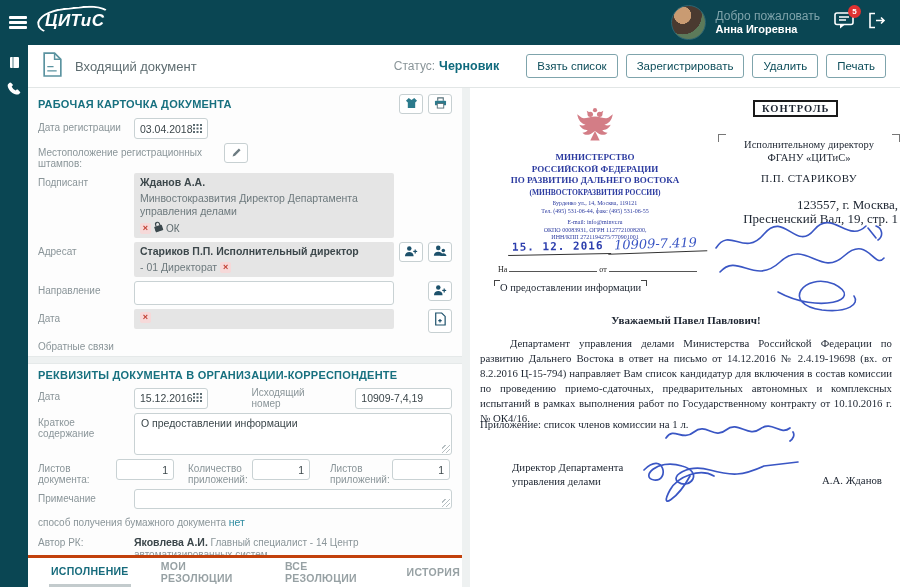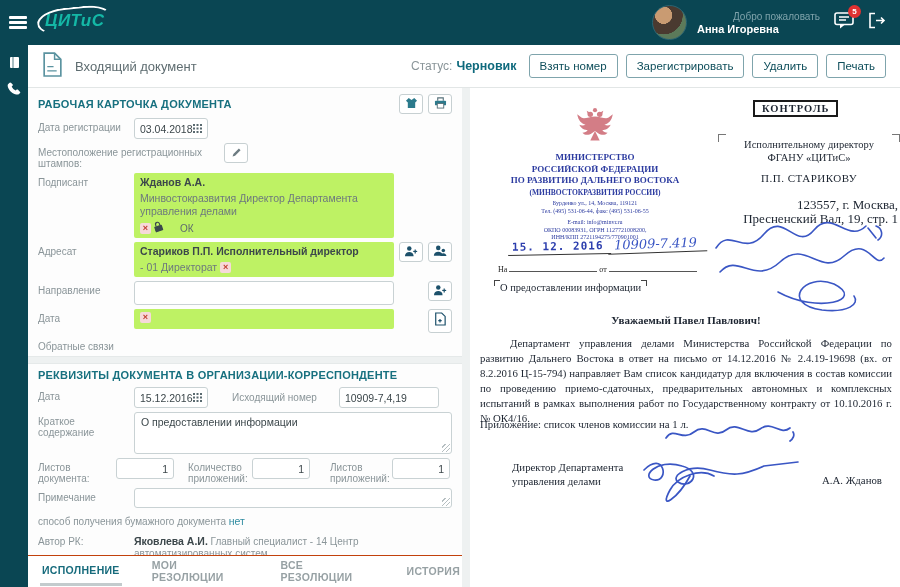--- a/index.html
+++ b/index.html
@@ -3,65 +3,65 @@
 <meta charset="utf-8">
 <style>
   * { margin:0; padding:0; box-sizing:border-box; }
   html,body { width:900px; height:587px; overflow:hidden; }
   body { font-family:"Liberation Sans", sans-serif; background:#eef1f1; position:relative; }
 
   
   .topbar { position:absolute; left:0; top:0; width:900px; height:45px; background:#0a4653; display:flex; align-items:center; z-index:5; }
   .burger { width:18px; height:13px; margin-left:9px; display:flex; flex-direction:column; justify-content:space-between; cursor:pointer; }
   .burger i { display:block; height:3px; background:#fff; border-radius:1px; }
-  .logo { color:#14b8a6; font-style:italic; font-weight:bold; font-size:17px; letter-spacing:.5px; margin-left:14px; position:relative; padding:2px 6px 5px 4px; }
+  .logo { color:#ffffff; font-style:italic; font-weight:bold; font-size:17px; letter-spacing:.5px; margin-left:14px; position:relative; padding:2px 6px 5px 4px; }
   .logo:before { content:""; position:absolute; left:-4px; top:-2px; right:-2px; bottom:2px; border:2px solid #fff; border-color:#fff transparent transparent #fff; border-radius:60%/80%; transform:rotate(-6deg); }
   .topbar .spacer { flex:1; }
   .avatar { width:35px; height:35px; border-radius:50%; background:radial-gradient(circle at 32% 28%, #c99b72 0 26%, #4a3a30 27% 58%, #5c7a5a 59% 100%); border:1px solid #2b6472; }
   .welcome { margin:0 14px 0 10px; line-height:13px; }
-  .welcome .w1 { color:#7fa3ab; font-size:10px;margin-left:36px; }
+  .welcome .w1 { color:#7fa3ab; font-size:12px; }
   .welcome .w2 { color:#fff; font-size:11px; font-weight:bold; }
   .hbtn { position:relative; margin-right:14px; cursor:pointer; display:flex; align-items:center; }
   .badge { position:absolute; top:-7px; right:-7px; background:#e03131; color:#fff; font-size:8px; font-weight:bold; min-width:13px; height:13px; border-radius:7px; display:flex; align-items:center; justify-content:center; }
 
   
   .side { position:absolute; left:0; top:45px; width:28px; bottom:0; background:#0a4653; z-index:4; }
   .side .sicon { width:28px; height:26px; display:flex; align-items:center; justify-content:center; cursor:pointer; }
 
   
   .toolbar { position:absolute; left:28px; top:45px; right:0; height:43px; background:#fff; border-bottom:1px solid #e2e6e6; display:flex; align-items:center; z-index:3; }
   .doctitle { color:#5e6c70; font-size:13px; margin-left:12px; }
   .toolbar .spacer { flex:1; }
   .statuslbl { color:#8a9599; font-size:12px; }
-  .statusval { color:#0f6a7d; font-size:12.5px; font-weight:bold; margin:0 12px 0 4px; }
+  .statusval { color:#0f6a7d; font-size:12.5px; font-weight:bold; margin:0 27px 0 4px; }
   .tbtn { background:#fff; border:1px solid #7fa4ac; color:#0d4d5a; font-size:11.5px; padding:5px 10px; border-radius:3px; margin-right:8px; cursor:pointer; font-family:"Liberation Sans",sans-serif; }
 
   
   .form { position:absolute; left:28px; top:88px; width:434px; bottom:0; background:#fdfdfd; padding:6px 10px 0 10px; overflow:hidden; }
   .sechead { color:#17707f; font-weight:bold; font-size:11px; letter-spacing:.2px; display:flex; align-items:center; margin-bottom:4px; }
   .sechead .sp { flex:1; }
   .ibtn { width:24px; height:20px; border:1px solid #c7d0d2; background:#fff; border-radius:3px; display:inline-flex; align-items:center; justify-content:center; cursor:pointer; margin-left:5px; }
   .row { display:flex; align-items:flex-start; margin-bottom:4px; }
   .lbl { width:96px; min-width:96px; color:#8a9599; font-size:10px; padding-top:4px; line-height:11px; }
   .lbl.wide { width:100%; }
   .val { flex:1; }
   .act { width:58px; min-width:58px; display:flex; justify-content:flex-end; }
   .inp { border:1px solid #c9d2d4; border-radius:3px; background:#fff; height:21px; font-size:10.5px; color:#3c474b; display:flex; align-items:center; padding:0 5px; }
   .inp.num { justify-content:flex-end; }
-  .chip { background:#bef264; border-radius:2px; min-height:20px; font-size:10.5px; color:#6d797d; padding:3px 6px; display:flex; align-items:center; flex-wrap:wrap; gap:3px; line-height:13px; }
+  .chip { background:#e5e5e5; border-radius:2px; min-height:20px; font-size:10.5px; color:#6d797d; padding:3px 6px; display:flex; align-items:center; flex-wrap:wrap; gap:3px; line-height:13px; }
   .chip b { color:#3c474b; }
   .xb { background:#f6d9d9; color:#c0392b; font-weight:bold; font-size:9px; width:11px; height:11px; border-radius:2px; display:inline-flex; align-items:center; justify-content:center; cursor:pointer; }
   .link { color:#2e8ba0; font-size:10.5px; cursor:pointer; }
   .ta { border:1px solid #c9d2d4; border-radius:3px; background:#fff; font-size:10.5px; color:#3c474b; padding:3px 6px; position:relative; }
   .grip { position:absolute; right:1px; bottom:1px; width:8px; height:8px; background:repeating-linear-gradient(135deg, transparent 0 2px, #b6bfc2 2px 3px); cursor:nwse-resize; }
   .divider { height:8px; background:#eef1f1; border-top:1px solid #e5e9e9; border-bottom:1px solid #e5e9e9; margin:2px -10px 5px -10px; }
   .plain { font-size:10px; color:#8a9599; padding-top:3px; line-height:12px; }
   .plain b { color:#3c474b; font-size:10.5px; }
-  .okt { font-size:10px; color:#5d6a6e; margin-left:14px; }
-  .tabs { position:absolute; left:0; right:0; bottom:0; height:32px; background:#fff; border-top:1px solid #c2410c; display:flex; align-items:center; padding-left:12px; gap:28px; }
+  .okt { font-size:10px; color:#5d6a6e; margin-left:0; }
+  .tabs { position:absolute; left:0; right:0; bottom:0; height:32px; background:#fff; border-top:3px solid #c2410c; display:flex; align-items:center; padding-left:21px; gap:28px; }
   .tab { font-size:10.5px; font-weight:bold; color:#97a1a4; letter-spacing:.3px; cursor:pointer; padding:6px 2px 7px 2px; }
   .tab.active { color:#176b7c; border-bottom:3px solid #c3cbcd; }
 
   
   .doc { position:absolute; left:470px; top:88px; width:430px; bottom:0; background:#fff; font-family:"Liberation Serif", serif; color:#1c2430; overflow:hidden; }
   .ctrl { position:absolute; left:283px; top:12px; border:2px solid #1a1a1a; font-weight:bold; font-size:10.5px; letter-spacing:1px; padding:1px 7px; }
   .eagle { position:absolute; left:104px; top:18px; }
   .ministry { position:absolute; left:20px; top:64px; width:210px; text-align:center; color:#2c3ba0; font-weight:bold; font-size:9px; line-height:11.5px; }
   .ministry .small { font-size:7.5px; }
   .contact { position:absolute; left:20px; top:112px; width:210px; text-align:center; color:#2c3ba0; font-size:6px; line-height:7.5px; }
@@ -145,21 +145,21 @@
     <svg width="21" height="25" viewBox="0 0 20 24">
         <path d="M2 1h10l6 6v16H2z" fill="none" stroke="#5b93a0" stroke-width="1.6"></path>
         <path d="M12 1v6h6" fill="none" stroke="#5b93a0" stroke-width="1.4"></path>
         <path d="M5 14h6M5 18h9" stroke="#5b93a0" stroke-width="1.2"></path>
       </svg>
   </span>
   <span class="doctitle">Входящий документ</span>
   <div class="spacer"></div>
   <span class="statuslbl">Статус:</span>
   <span class="statusval">Черновик</span>
-  <button class="tbtn">Взять номер</button>
+  <button class="tbtn">Взять список</button>
   <button class="tbtn">Зарегистрировать</button>
   <button class="tbtn">Удалить</button>
   <button class="tbtn" style="margin-right:14px">Печать</button>
 </div>
 
 <section class="form">
 
   <div class="sechead">
     <span>РАБОЧАЯ КАРТОЧКА ДОКУМЕНТА</span>
     <span class="sp"></span>
@@ -320,21 +320,21 @@
                 <rect x="7" width="2" height="2"></rect>
                 <rect y="3.5" width="2" height="2"></rect>
                 <rect x="3.5" y="3.5" width="2" height="2"></rect>
                 <rect x="7" y="3.5" width="2" height="2"></rect>
                 <rect y="7" width="2" height="2"></rect>
                 <rect x="3.5" y="7" width="2" height="2"></rect>
                 <rect x="7" y="7" width="2" height="2"></rect>
               </g>
             </svg></span>
       </div>
-      <span class="lbl" style="width:auto; min-width:0; margin-left:24px; padding-top:0">Исходящий номер</span>
+      <span class="lbl" style="width:auto; min-width:0; margin-left:44px; padding-top:0">Исходящий номер</span>
       <div class="inp" style="width:100px; margin-left:22px">
         <span>10909-7,4,19</span>
       </div>
     </div>
   </div>
 
   <div class="row">
     <div class="lbl">Краткое содержание</div>
     <div class="val">
       <div class="ta" style="height:42px">

